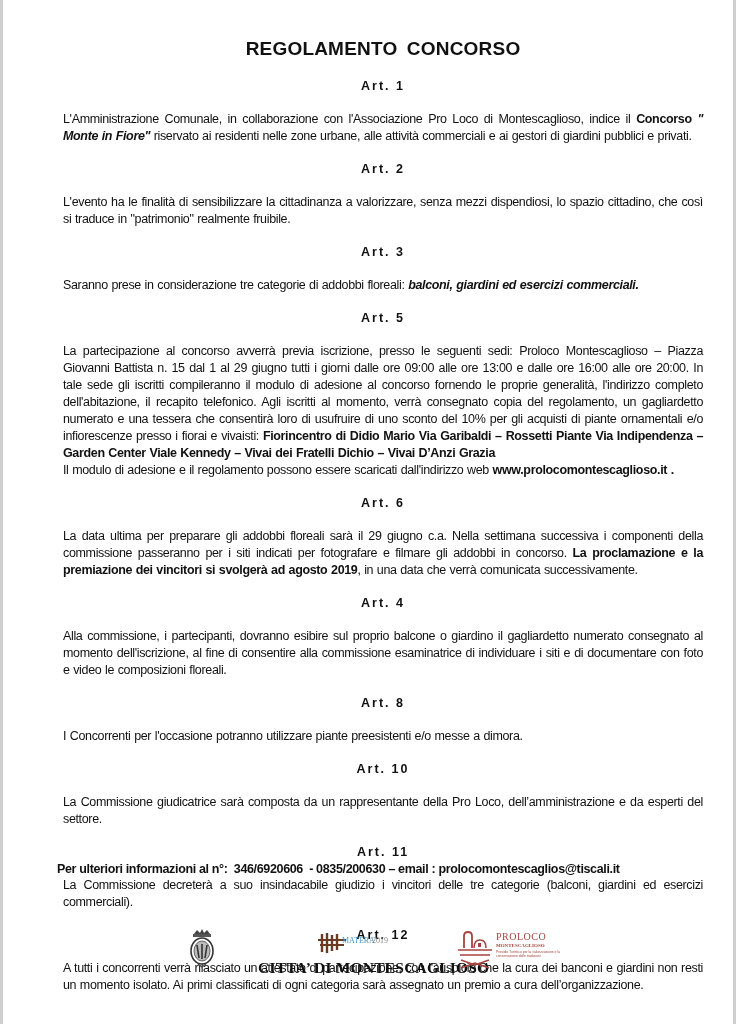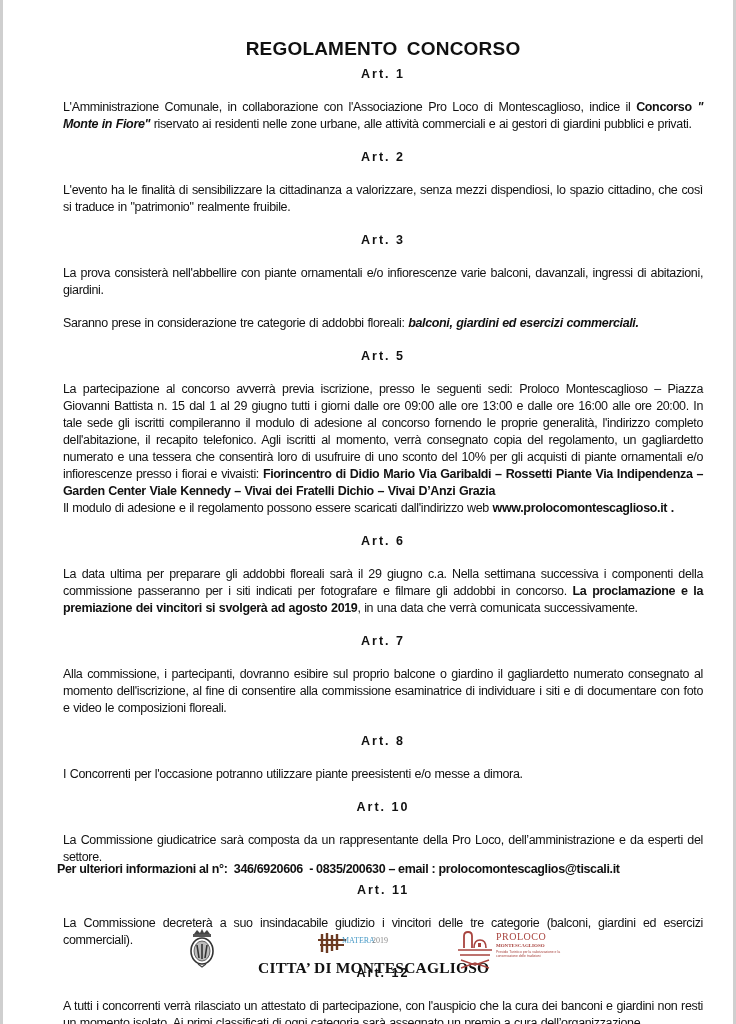--- a/index.html
+++ b/index.html
@@ -13,21 +13,21 @@
   .title {
     text-align: center; font-weight: bold; font-size: 19px; letter-spacing: 0.2px;
     margin: 0; line-height: 26px; word-spacing: 4px;
   }
   .subtitle {
     text-align: center; font-family: "DejaVu Serif", serif; font-style: italic;
     font-size: 21px; letter-spacing: 5px; margin: 0; line-height: 26px; word-spacing: 6px;
   }
   .art-head {
     text-align: center; font-weight: bold; font-size: 12.5px; letter-spacing: 2px;
-    line-height: 17px; margin: 4px;
+    line-height: 17px; margin: 16px;
   }
   .art-body {
     font-size: 12.5px; line-height: 17px; margin: 16px; text-align: justify;
     letter-spacing: -0.35px; word-spacing: 0.5px;
   }
   .art-body b { font-weight: bold; }
   .art-body .bi { font-weight: bold; font-style: italic; }
   .contact {
     position: absolute; left: 47px; top: 862px; font-size: 12.5px; font-weight: bold;
     letter-spacing: -0.35px; white-space: pre; padding-left: 10px;
@@ -48,27 +48,26 @@
 <div class="edge-right"></div>
 
 <div class="page">
   <h1 class="title">REGOLAMENTO  CONCORSO</h1>
   <div id="articles">
       <div class="art-head">Art. 1</div>
       <p class="art-body"><span>L'Amministrazione Comunale, in collaborazione con l'Associazione Pro Loco di Montescaglioso, indice il </span><b>Concorso</b><span> </span><span class="bi">" Monte in Fiore"</span><span> riservato ai residenti nelle zone urbane, alle attività commerciali e ai gestori di giardini pubblici e privati.</span></p>
       <div class="art-head">Art. 2</div>
       <p class="art-body"><span>L'evento ha le finalità di sensibilizzare la cittadinanza a valorizzare, senza mezzi dispendiosi, lo spazio cittadino, che così si traduce in "patrimonio" realmente fruibile.</span></p>
       <div class="art-head">Art. 3</div>
-      <p class="art-body"><span>La prova consisterà nell'abbellire con piante ornamentali e/o infiorescenze varie balconi, davanzali, ingressi di abitazioni, giardini.</span></p>
       <p class="art-body"><span>Saranno prese in considerazione tre categorie di addobbi floreali: </span><span class="bi">balconi, giardini ed esercizi commerciali.</span></p>
       <div class="art-head">Art. 5</div>
       <p class="art-body"><span>La partecipazione al concorso avverrà previa iscrizione, presso le seguenti sedi: Proloco Montescaglioso – Piazza Giovanni Battista n. 15 dal 1 al 29 giugno tutti i giorni dalle ore 09:00 alle ore 13:00 e dalle ore 16:00 alle ore 20:00. In tale sede gli iscritti compileranno il modulo di adesione al concorso fornendo le proprie generalità, l'indirizzo completo dell'abitazione, il recapito telefonico. Agli iscritti al momento, verrà consegnato copia del regolamento, un gagliardetto numerato e una tessera che consentirà loro di usufruire di uno sconto del 10% per gli acquisti di piante ornamentali e/o infiorescenze presso i fiorai e vivaisti:  </span><b>Fiorincentro di Didio Mario Via Garibaldi – Rossetti Piante Via Indipendenza – Garden Center Viale Kennedy – Vivai dei Fratelli Dichio – Vivai D’Anzi Grazia</b><br><span>Il modulo di adesione e il regolamento possono essere scaricati dall'indirizzo web </span><b>www.prolocomontescaglioso.it .</b></p>
       <div class="art-head">Art. 6</div>
       <p class="art-body"><span>La data ultima per preparare gli addobbi floreali sarà il 29 giugno c.a. Nella settimana successiva i componenti della commissione passeranno per i siti indicati per fotografare e filmare gli addobbi in concorso. </span><b>La proclamazione e la premiazione dei vincitori si svolgerà ad agosto 2019</b><span>, in una data che verrà comunicata successivamente.</span></p>
-      <div class="art-head">Art. 7</div>
+      <div class="art-head">Art. 4</div>
       <p class="art-body"><span>Alla commissione, i partecipanti, dovranno esibire sul proprio balcone o giardino il gagliardetto numerato consegnato al momento dell'iscrizione, al fine di consentire alla commissione esaminatrice di individuare i siti e di documentare con foto e video le composizioni floreali.</span></p>
       <div class="art-head">Art. 8</div>
       <p class="art-body"><span>I Concorrenti per l'occasione potranno utilizzare piante preesistenti e/o messe a dimora.</span></p>
       <div class="art-head">Art. 10</div>
       <p class="art-body"><span>La Commissione giudicatrice sarà composta da un rappresentante della Pro Loco, dell’amministrazione e da esperti del settore.</span></p>
       <div class="art-head">Art. 11</div>
       <p class="art-body"><span>La Commissione decreterà a suo insindacabile giudizio i vincitori delle tre categorie (balconi, giardini ed esercizi commerciali).</span></p>
       <div class="art-head">Art. 12</div>
       <p class="art-body"><span>A tutti i concorrenti verrà rilasciato un attestato di partecipazione, con l'auspicio che la cura dei banconi e giardini non resti un momento isolato. Ai primi classificati di ogni categoria sarà assegnato un premio a cura dell’organizzazione.</span></p>
     </div>

